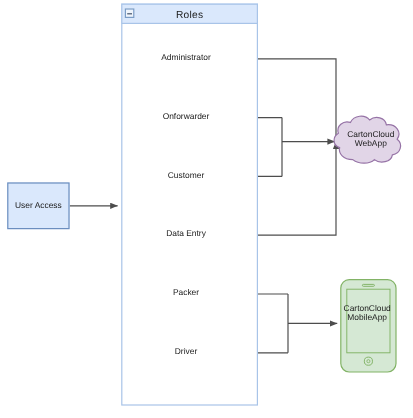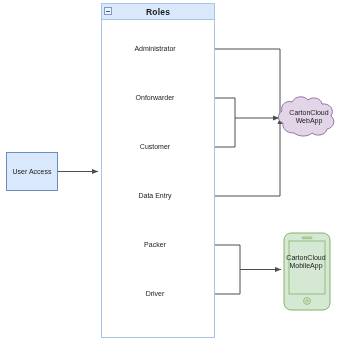--- a/index.html
+++ b/index.html
@@ -23,21 +23,21 @@
   #pool{
     position:absolute;left:101px;top:3px;width:114px;height:335px;
     border:1px solid #a8c4e8;background:#ffffff;box-sizing:border-box;
   }
   #pool-header{
     position:absolute;left:101px;top:3px;width:114px;height:17px;
     background:#dae8fc;border:1px solid #a8c4e8;box-sizing:border-box;
     display:flex;align-items:center;justify-content:center;
   }
   #pool-title{
-    font-size:8.5px;font-weight:bold;color:#1a1a1a;letter-spacing:.2px;
+    font-size:8.5px;font-weight:normal;color:#1a1a1a;letter-spacing:.2px;
   }
   #pool-collapse{
     position:absolute;left:104px;top:7px;width:8px;height:8px;
     border:1px solid #7a9cc6;background:#eef4fc;box-sizing:border-box;
     display:flex;align-items:center;justify-content:center;
   }
   #pool-collapse i{display:block;width:4px;height:1px;background:#44546a;}
 
   
   #user-access{

